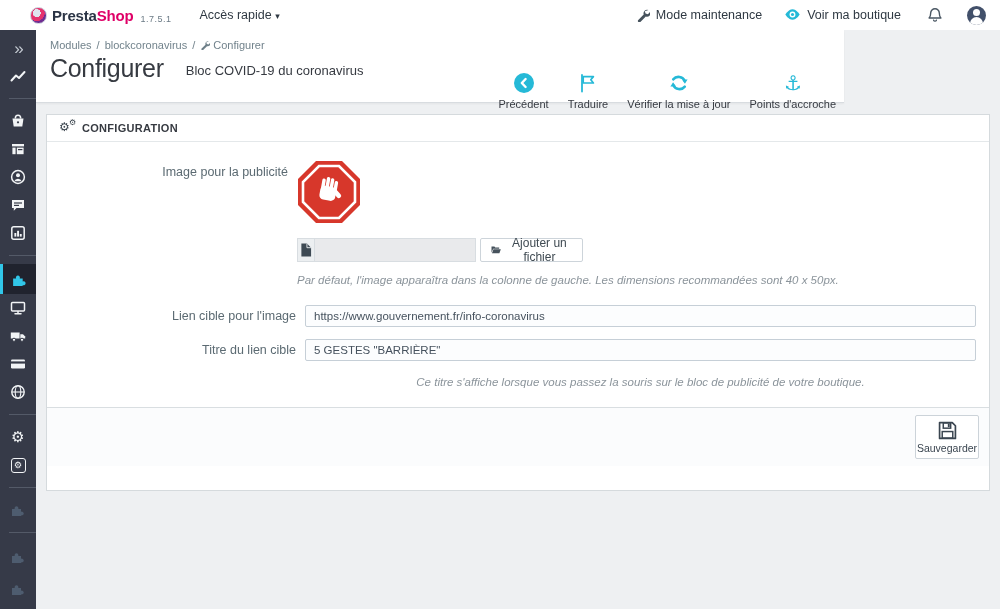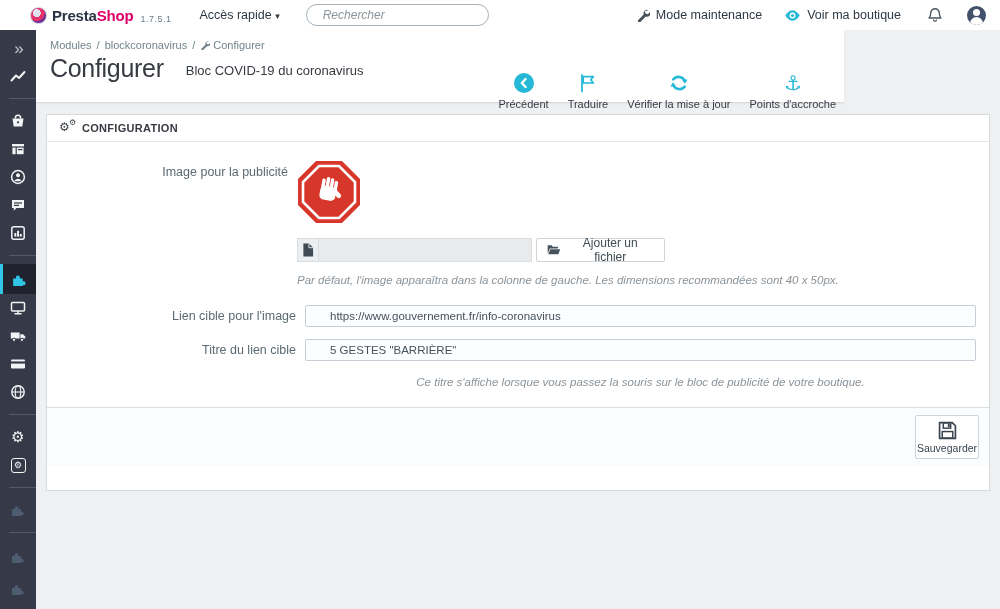--- a/index.html
+++ b/index.html
@@ -17,21 +17,21 @@
   .logo-presta { color:#2b3445; } .logo-shop { color:#df0067; }
   .version { font-size:9px; color:#6b7a85; margin-left:7px; letter-spacing:.5px; margin-top:3px; }
   .quick-access { font-size:12.5px; color:#2f3943; margin-left:28px; cursor:pointer; }
   .quick-access .caret { font-size:9px; color:#2f3943; }
   .searchbox { margin-left:26px; width:183px; height:22px; border:1px solid #a7b2ba;
     border-radius:12px; display:flex; align-items:center; padding:0 9px; background:#fff; }
   .searchbox input { border:0; outline:0; flex:1; font-size:12px; font-style:italic;
     color:#55616b; margin-left:7px; font-family:inherit; background:transparent; }
   .searchbox input::placeholder { color:#8b959c; font-style:italic; }
   .topbar-right { margin-left:auto; display:flex; align-items:center; padding-right:14px; }
-  .tb-item { display:flex; align-items:center; font-size:12.5px; color:#2f3943;
+  .tb-item { display:flex; align-items:flex-start; font-size:12.5px; color:#2f3943;
     margin-left:22px; cursor:pointer; }
   .tb-item svg, .tb-item .glyph { margin-right:6px; }
   .bell { margin-left:26px; cursor:pointer; }
   .avatar { width:19px; height:19px; border-radius:50%; background:#42506a; margin-left:24px;
     position:relative; overflow:hidden; cursor:pointer; }
   .avatar .head { position:absolute; width:7px; height:7px; border-radius:50%; background:#fff;
     left:6px; top:3px; }
   .avatar .body { position:absolute; width:13px; height:9px; border-radius:7px 7px 0 0;
     background:#fff; left:3px; top:11.5px; }
 
@@ -73,58 +73,51 @@
   .cogs { position:relative; color:#3a444d; font-family:"DejaVu Sans",sans-serif; width:17px; height:14px; }
   .cogs .big { font-size:12px; position:absolute; left:0; top:0; line-height:1; }
   .cogs .small { font-size:8px; position:absolute; left:10px; top:-2px; line-height:1; }
 
   .form { padding:18px 0 24px 0; }
   .frow { display:flex; }
   .flabel { width:250px; text-align:right; padding-right:9px; font-size:12.5px; color:#5b6a72; }
   .fctrl { flex:1; padding-right:13px; }
 
   .stopsign { display:block; }
-  .filegroup { display:flex; align-items:stretch; height:24px; margin-top:14px; width:368px; }
+  .filegroup { display:flex; align-items:stretch; height:24px; margin-top:14px; width:286px; }
   .file-prepend { width:23px; background:#eceff1; border:1px solid #d8dde1; display:flex;
     align-items:center; justify-content:center; }
   .file-zone { width:218px; background:#e9eaec; border:1px solid #d8dde1; border-left:0; }
   .file-btn { margin-left:4px; background:#fff; border:1px solid #cdd4da; border-radius:2px;
     padding:0 10px; display:flex; align-items:center; font-size:12px; color:#3f4a52; cursor:pointer; }
   .file-btn svg { margin-right:6px; }
   .help { font-size:11.5px; font-style:italic; color:#8b949b; margin-top:12px; }
 
   .row-gap1 { margin-top:19px; } .row-gap2 { margin-top:12px; }
   .flabel.mid { line-height:22px;margin-left:8px; }
   .txt-input { width:100%; height:22px; border:1px solid #c6cfd7; border-radius:2px; background:#fcfdfe;
-    font-size:11.5px; color:#46525e; padding:0 24px; font-family:inherit; outline:none; }
+    font-size:11.5px; color:#46525e; padding:0 8px; font-family:inherit; outline:none; }
 
   .panel-foot { margin-top:19px; border-top:1px solid #d9dee1; background:#fbfcfd;
     padding:7px 10px; display:flex; justify-content:flex-end; }
   .save-btn { width:64px; background:#fff; border:1px solid #ccd3d9; border-radius:2px;
     display:flex; flex-direction:column; align-items:center; padding:5px 2px 4px; cursor:pointer; }
   .save-btn .slabel { font-size:10.5px; color:#3a4550; margin-top:2px; }
 </style>
 </head>
 <body>
 
 <div class="topbar">
   <div class="logo-wrap">
     <span class="logo-circle"></span>
     <span class="logo-text"><span class="logo-presta">Presta</span><span class="logo-shop">Shop</span></span>
     <span class="version">1.7.5.1</span>
   </div>
   <div class="quick-access">
     <span>Accès rapide</span> <span class="caret">▾</span>
-  </div>
-  <div class="searchbox">
-    <svg width="13" height="13" viewBox="0 0 16 16">
-      <circle cx="6.5" cy="6.5" r="4.8" fill="none" stroke="#5b6a74" stroke-width="1.7"></circle>
-      <line x1="10.2" y1="10.2" x2="14.5" y2="14.5" stroke="#5b6a74" stroke-width="1.9" stroke-linecap="round"></line>
-    </svg>
-    <input type="text" placeholder="Rechercher" style="">
   </div>
   <div class="topbar-right">
     <div class="tb-item">
       <svg width="14" height="14" viewBox="0 0 16 16">
         <path d="M14.2 2.3a4.1 4.1 0 0 0-5.4 5.1L2.6 13.6a1.7 1.7 0 0 0 2.4 2.4l6.2-6.2a4.1 4.1 0 0 0 5.1-5.4L13.6 7.1 10.9 6.3 10.1 3.6Z" fill="#46525c"></path>
       </svg>
       <span>Mode maintenance</span>
     </div>
     <div class="tb-item">
       <svg width="17" height="13" viewBox="0 0 20 16">

